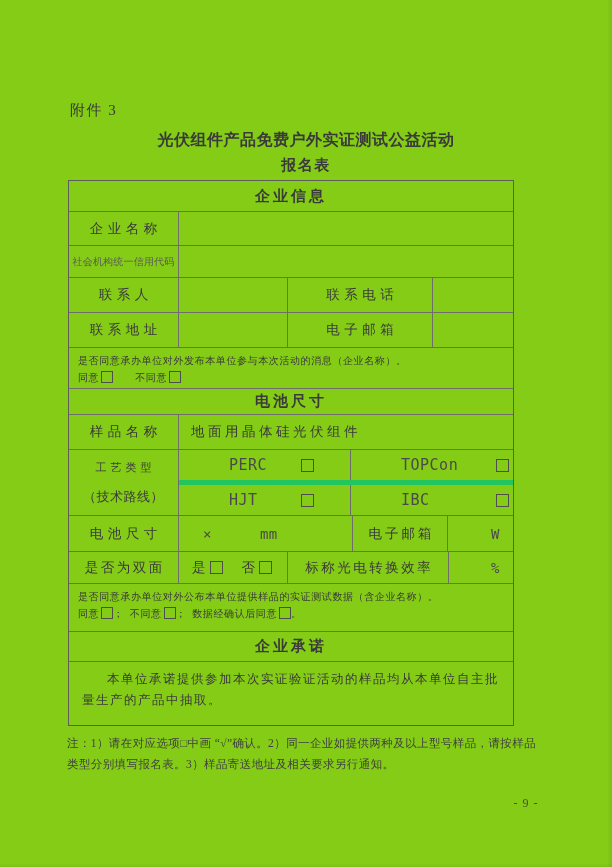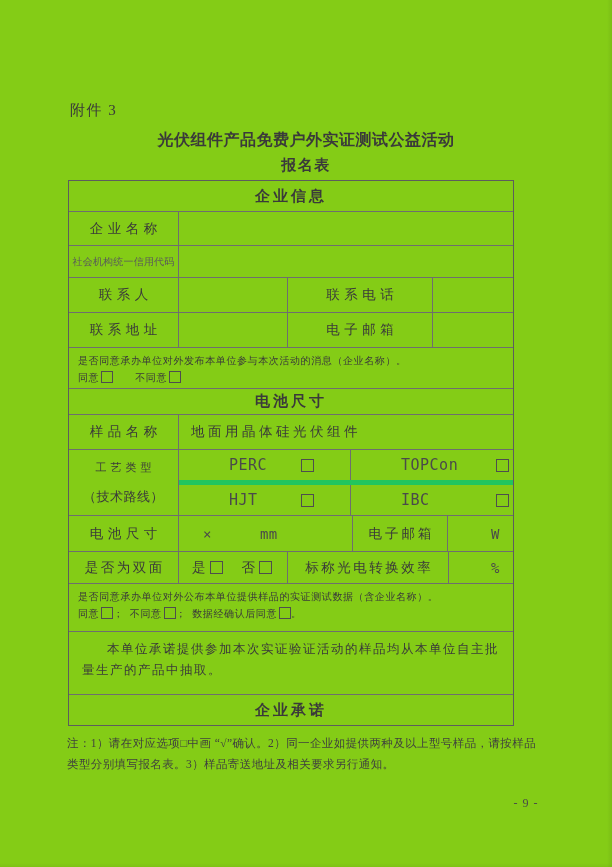--- a/index.html
+++ b/index.html
@@ -242,28 +242,28 @@
 
     <div class="row h48">
       <div class="cell full consent">
         <div class="line1">是否同意承办单位对外公布本单位提供样品的实证测试数据（含企业名称）。</div>
         <div class="line2">
           <span>同意</span><span class="cbx inline"></span><span>；</span><span style="display:inline-block;width:6px;"></span><span>不同意</span><span class="cbx inline"></span><span>；</span><span style="display:inline-block;width:6px;"></span><span>数据经确认后同意</span><span class="cbx inline"></span><span>。</span>
         </div>
       </div>
     </div>
 
+    <div class="row h30">
+      <div class="cell full sec-header">企业承诺</div>
+    </div>
+
     <div class="row h63">
       <div class="cell full commit-cell">
         <div class="body">本单位承诺提供参加本次实证验证活动的样品均从本单位自主批量生产的产品中抽取。</div>
         <div class="seal">（公章）</div>
       </div>
     </div>
 
-    <div class="row h30">
-      <div class="cell full sec-header">企业承诺</div>
-    </div>
-
   </div>
 
   <div class="footnote">注：1）请在对应选项□中画 “√”确认。2）同一企业如提供两种及以上型号样品，请按样品类型分别填写报名表。3）样品寄送地址及相关要求另行通知。</div>
   <div class="page-number">- 9 -</div>
 </div>
 
 </body></html>

